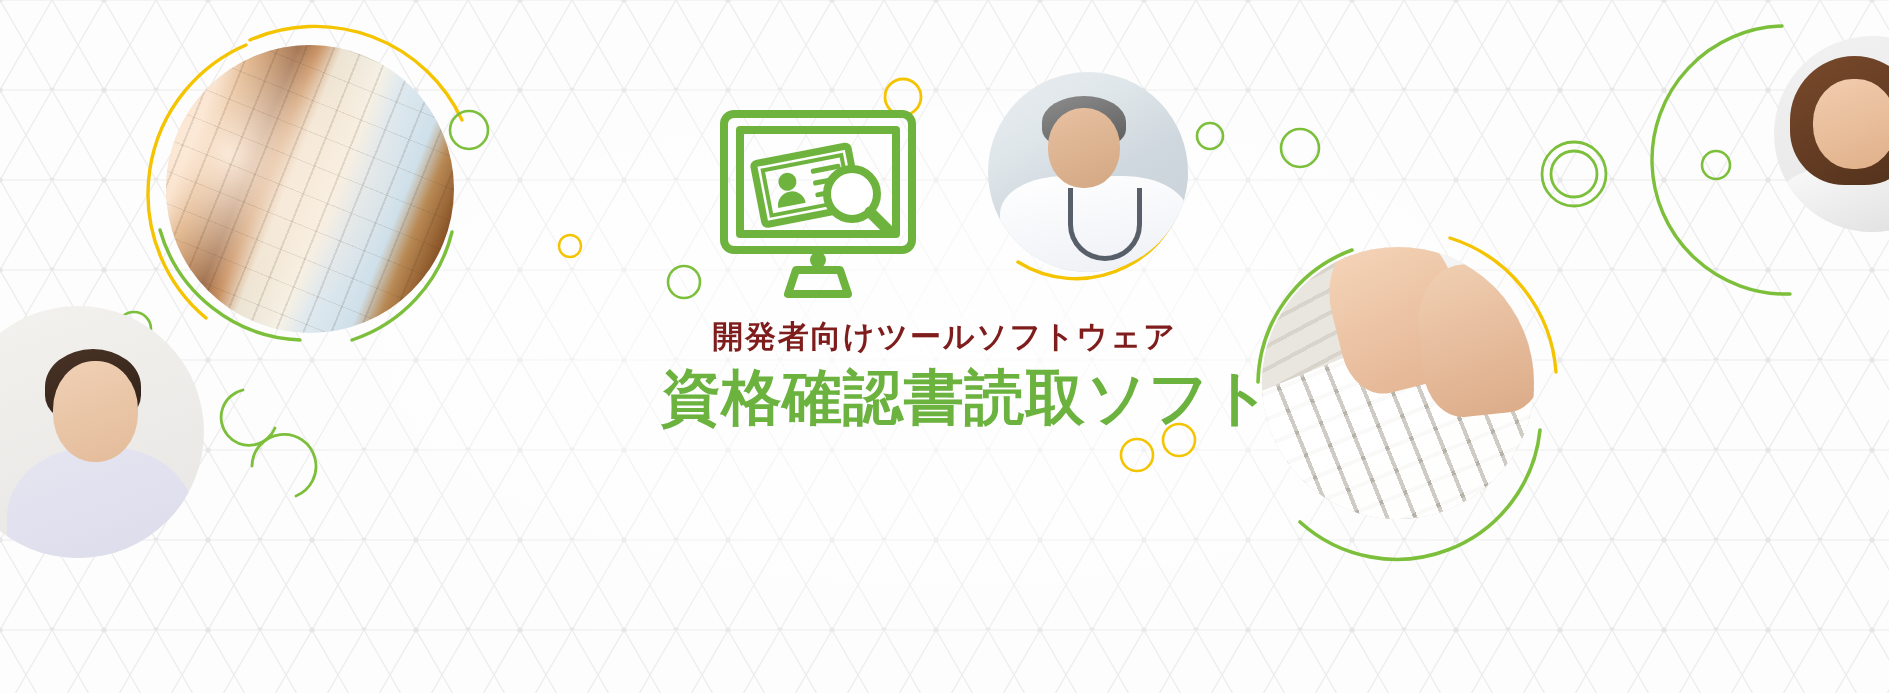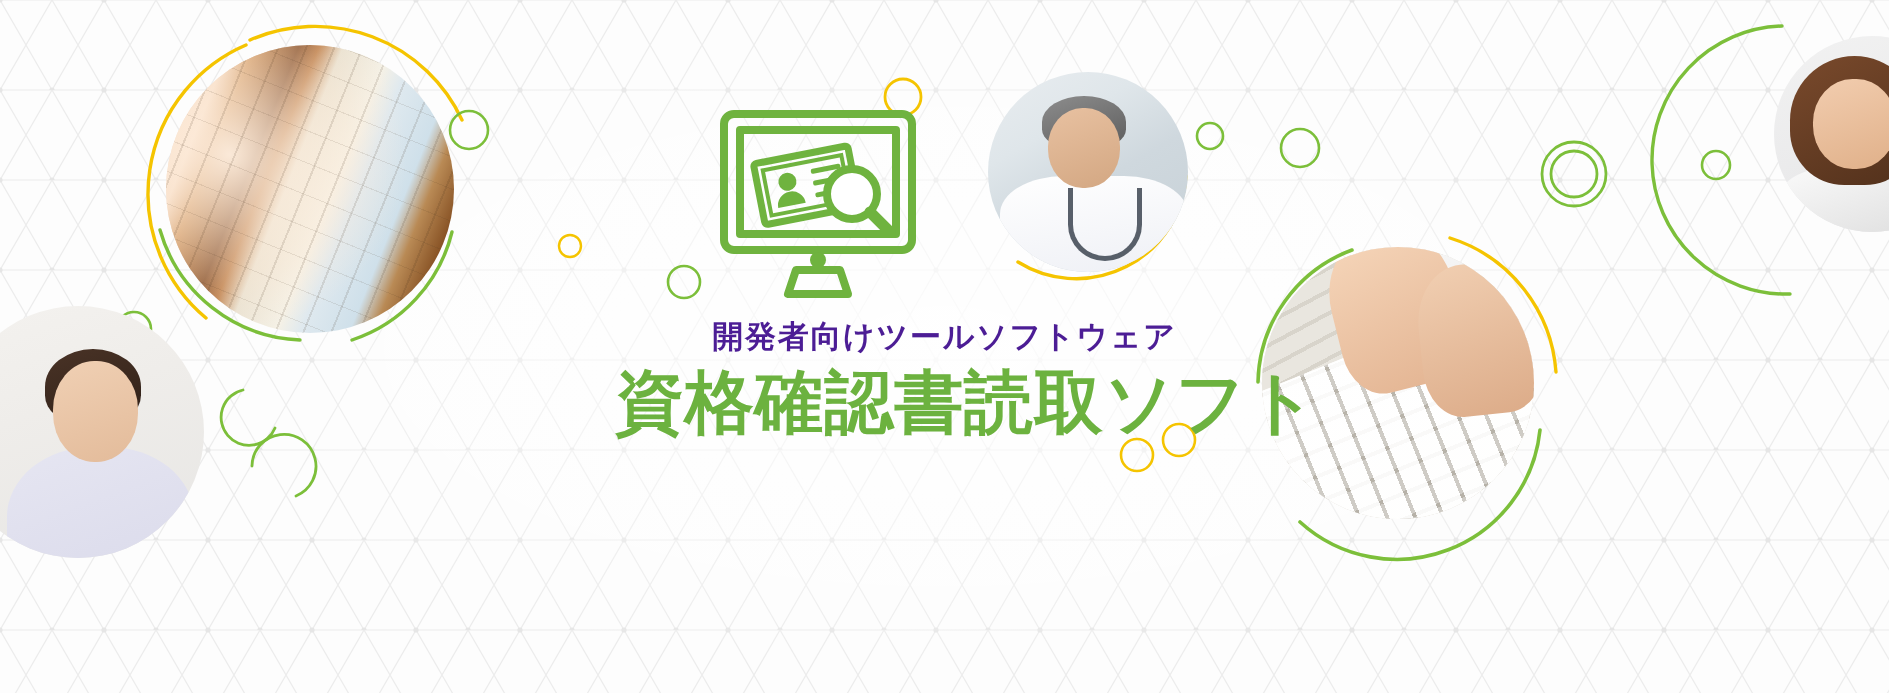--- a/index.html
+++ b/index.html
@@ -107,26 +107,26 @@
   .deco{position:absolute;inset:0;z-index:3;pointer-events:none;}
   .deco svg{display:block;width:1889px;height:693px;}
 
   
   #hero-icon{position:absolute;left:718px;top:108px;width:200px;height:196px;z-index:5;}
   #hero-icon svg{display:block;width:200px;height:196px;}
 
   
   #hero-text{position:absolute;left:0;top:318px;width:1889px;text-align:center;z-index:6;}
   #hero-subtitle{
-    font-size:31px;line-height:1.2;font-weight:700;color:#4c1d95;
+    font-size:31px;line-height:1.2;font-weight:700;color:#7f1d1d;
     letter-spacing:.055em;margin:0 0 10px 0;
     font-family:"DejaVu Sans","Liberation Sans",sans-serif;
   }
   #hero-title{
-    font-size:69px;line-height:1.08;font-weight:700;color:#6cb23f;
+    font-size:60px;line-height:1.08;font-weight:700;color:#6cb23f;
     letter-spacing:.012em;margin:0;
     font-family:"DejaVu Sans","Liberation Sans",sans-serif;
     padding-left:44px;
   }
 </style>
 </head>
 <body>
 
 <div id="stage">
 

